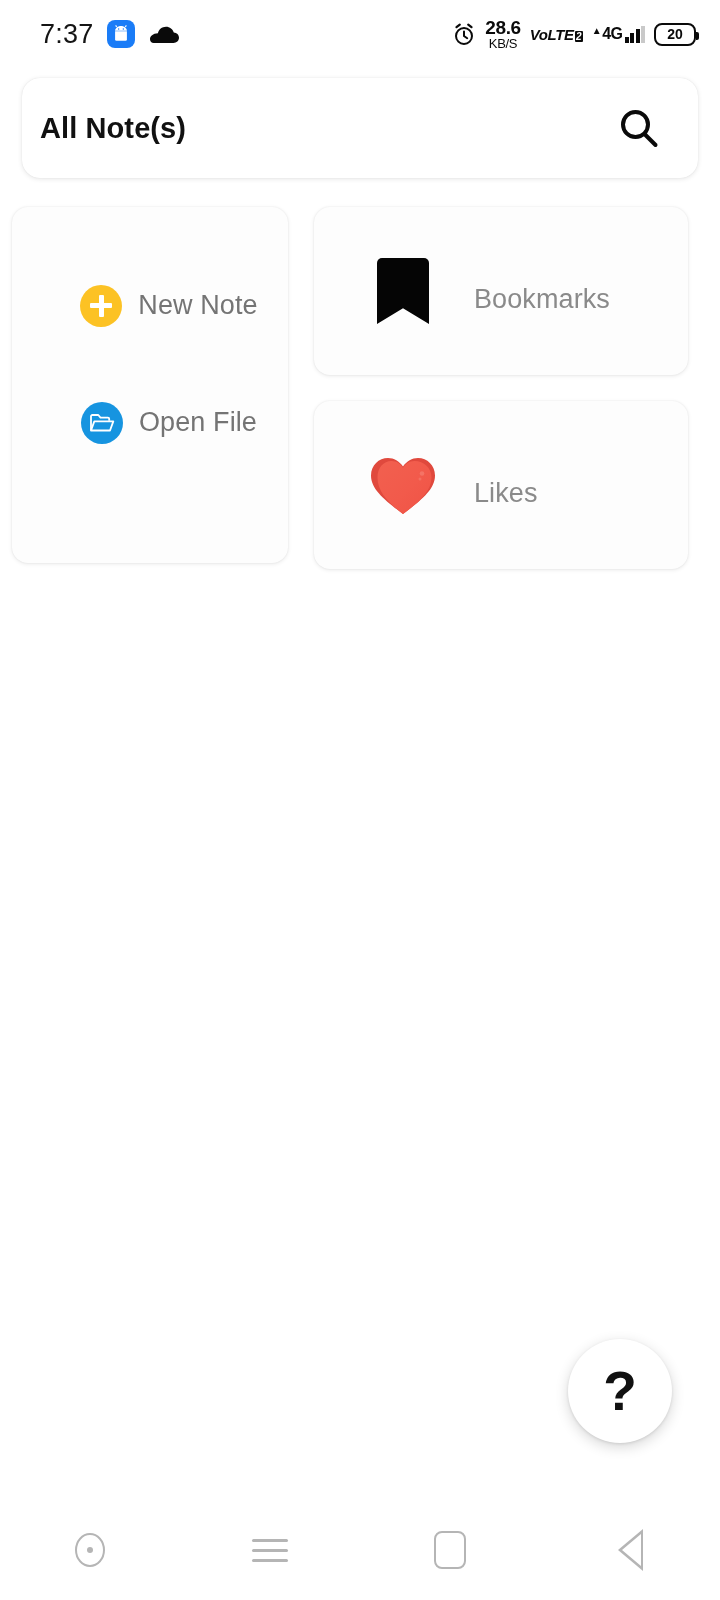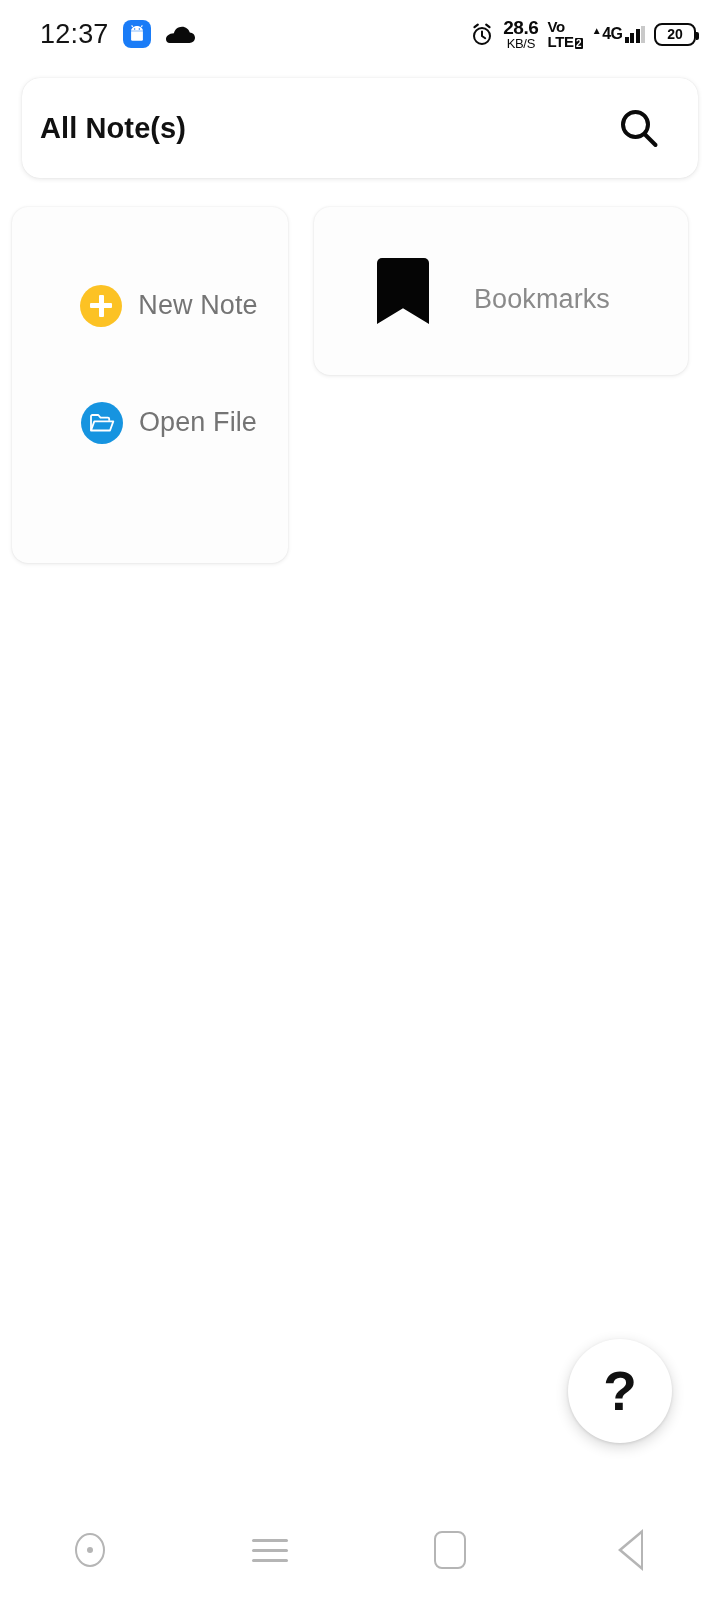--- a/index.html
+++ b/index.html
@@ -48,23 +48,24 @@
   .status-right { display: flex; align-items: center; gap: 9px; }
   .alarm-icon { line-height: 0; }
   .net-speed {
     display: flex; flex-direction: column;
     align-items: center; justify-content: center;
     line-height: 1.0;
   }
   .net-speed .sp-val { font-size: 19px; font-weight: bold; color: #0a0a0a; letter-spacing: -0.4px; }
   .net-speed .sp-unit { font-size: 13px; font-weight: normal; color: #0a0a0a; letter-spacing: -0.3px; }
   .volte {
-    display: flex; flex-direction: column;
+    display: flex; flex-direction: row;
     align-items: flex-start; justify-content: center;
     line-height: 1.0;
+    font-style: italic;
   }
   .volte .v-top { font-size: 15px; font-weight: bold; color: #0a0a0a; letter-spacing: -0.4px; }
   .volte .v-bot { font-size: 15px; font-weight: bold; color: #0a0a0a; letter-spacing: -0.4px; display: flex; align-items: flex-end; gap: 1px; }
   .volte .v-sim {
     background: #0a0a0a; color: #ffffff;
     font-size: 10px; font-weight: bold;
     padding: 0 1.5px; border-radius: 1px; line-height: 11px;
     display: inline-block;
   }
   .sig-wrap { display: flex; align-items: flex-end; gap: 2px; }
@@ -252,21 +253,21 @@
     border-right: 19px solid #ffffff;
   }
 </style>
 </head>
 <body>
 
 <div id="screen">
 
   <div class="status-bar">
     <div class="status-left">
-      <div class="status-time">12:37</div>
+      <div class="status-time">7:37</div>
       <span class="android-badge">
         <svg width="22" height="20" viewBox="0 0 24 22">
           <path fill="#ffffff" d="M5.5 8h13v9a1.5 1.5 0 0 1-1.5 1.5H7A1.5 1.5 0 0 1 5.5 17V8z"></path>
           <path fill="#ffffff" d="M7.2 3.2 6.1 1.5M16.8 3.2l1.1-1.7" stroke="#ffffff" stroke-width="1.2"></path>
           <path fill="#ffffff" d="M12 2.2c3.6 0 6.5 2.4 6.5 5.3h-13C5.5 4.6 8.4 2.2 12 2.2z"></path>
           <circle cx="9.4" cy="5.4" r="0.85" fill="#1a7cf7"></circle>
           <circle cx="14.6" cy="5.4" r="0.85" fill="#1a7cf7"></circle>
         </svg>
       </span>
       <span class="cloud-icon">
@@ -351,20 +352,38 @@
 
     <div class="col-right">
 
       <div class="card card-tile">
         <span class="tile-icon">
           <span class="bookmark-shape"></span>
         </span>
         <span class="tile-label">Bookmarks</span>
       </div>
 
+      <div class="card card-tile">
+        <span class="tile-icon heart-wrap">
+          <svg width="70" height="64" viewBox="0 0 70 64">
+            <defs>
+              <linearGradient id="hg" x1="0" y1="0" x2="1" y2="1">
+                <stop offset="0%" stop-color="#f2604f"></stop>
+                <stop offset="55%" stop-color="#f25a4b"></stop>
+                <stop offset="100%" stop-color="#ef5345"></stop>
+              </linearGradient>
+            </defs>
+            <path fill="#e0493d" d="M35 61C18 48 3 37 3 22.5 3 12.3 10.8 5 20 5c6 0 11.3 3.2 15 8.4C38.7 8.2 44 5 50 5c9.2 0 17 7.3 17 17.5C67 37 52 48 35 61z"></path>
+            <path fill="url(#hg)" d="M35 61C21.5 50.5 9.5 39.5 9.5 24.5 9.5 14.8 15.5 8 23.5 8c5 0 9.5 2.8 11.5 7 2-4.2 6.5-7 11.5-7 9.4 0 17 7 17 16.5C63.5 38.5 49.5 50.5 35 61z"></path>
+            <circle cx="54" cy="20.5" r="2.3" fill="#f5786a" opacity="0.85"></circle>
+            <circle cx="52" cy="26" r="1.5" fill="#f5786a" opacity="0.7"></circle>
+          </svg>
+        </span>
+        <span class="tile-label">Likes</span>
+      </div>
 
     </div>
   </div>
 
   <div class="fab">
     <span>?</span>
   </div>
 
   <div class="navbar">
     <div class="nav-btn">

